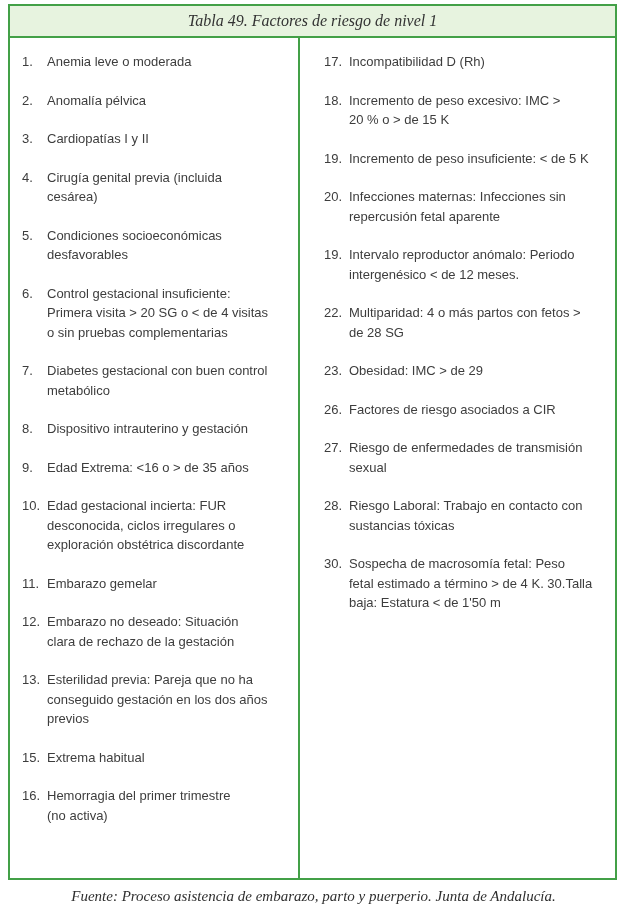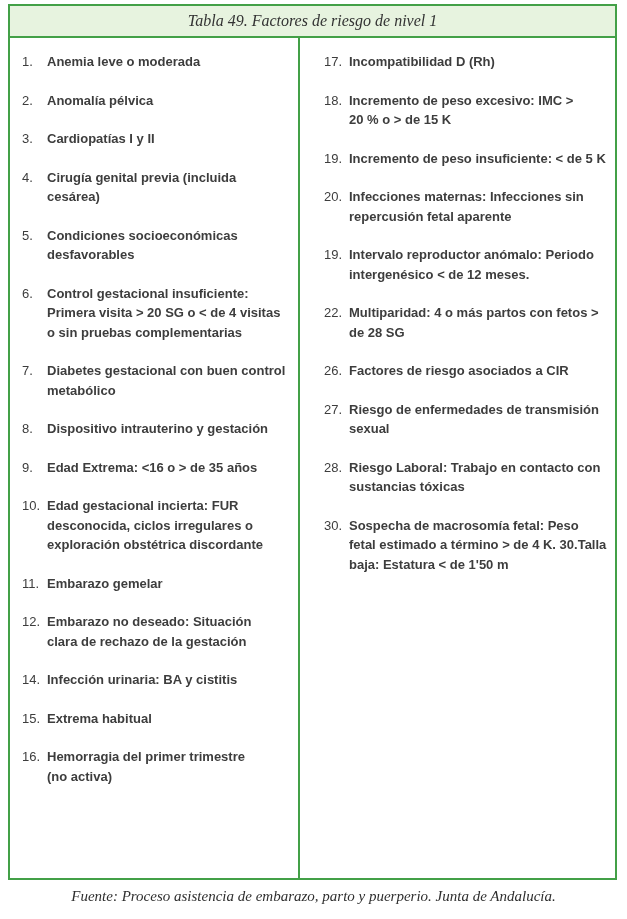--- a/index.html
+++ b/index.html
@@ -55,21 +55,20 @@
     line-height:19.5px;
     color:var(--text);
   }
   .item .num{
     flex:none;
     width:25px;
   }
   .item .text{
     flex:1;
     white-space:pre-line;
-    font-weight:bold;
   }
   .footer{
     position:absolute;
     left:0;top:888px;
     width:627px;
     text-align:center;
     font-family:"Liberation Serif",serif;
     font-style:italic;
     font-size:15px;
     color:var(--caption);
@@ -149,25 +148,27 @@
             <span class="num">11.</span>
             <span class="text">Embarazo gemelar</span>
           </div>
 
           <div class="item">
             <span class="num">12.</span>
             <span class="text">Embarazo no deseado: Situación
 clara de rechazo de la gestación</span>
           </div>
 
-
-          <div class="item">
-            <span class="num">14.</span>
-            <span class="text">Infección urinaria: BA y cistitis</span>
-          </div>
+          <div class="item">
+            <span class="num">13.</span>
+            <span class="text">Esterilidad previa: Pareja que no ha
+conseguido gestación en los dos años
+previos</span>
+          </div>
+
 
           <div class="item">
             <span class="num">15.</span>
             <span class="text">Extrema habitual</span>
           </div>
 
           <div class="item">
             <span class="num">16.</span>
             <span class="text">Hemorragia del primer trimestre
 (no activa)</span>
@@ -203,20 +204,24 @@
             <span class="text">Intervalo reproductor anómalo: Periodo
 intergenésico &lt; de 12 meses.</span>
           </div>
 
           <div class="item">
             <span class="num">22.</span>
             <span class="text">Multiparidad: 4 o más partos con fetos &gt;
 de 28 SG</span>
           </div>
 
+          <div class="item">
+            <span class="num">23.</span>
+            <span class="text">Obesidad: IMC &gt; de 29</span>
+          </div>
 
 
 
           <div class="item">
             <span class="num">26.</span>
             <span class="text">Factores de riesgo asociados a CIR</span>
           </div>
 
           <div class="item">
             <span class="num">27.</span>

